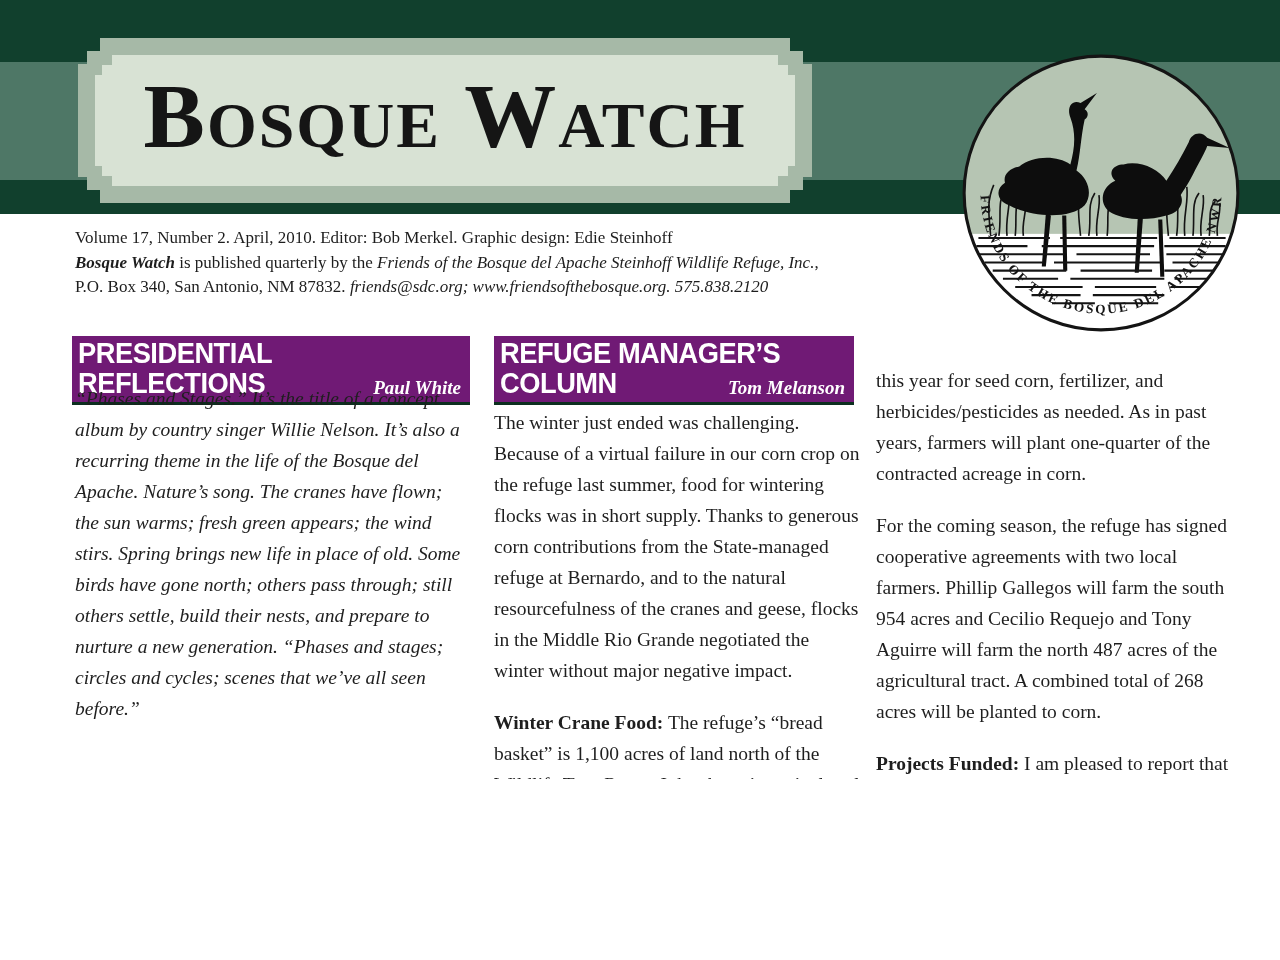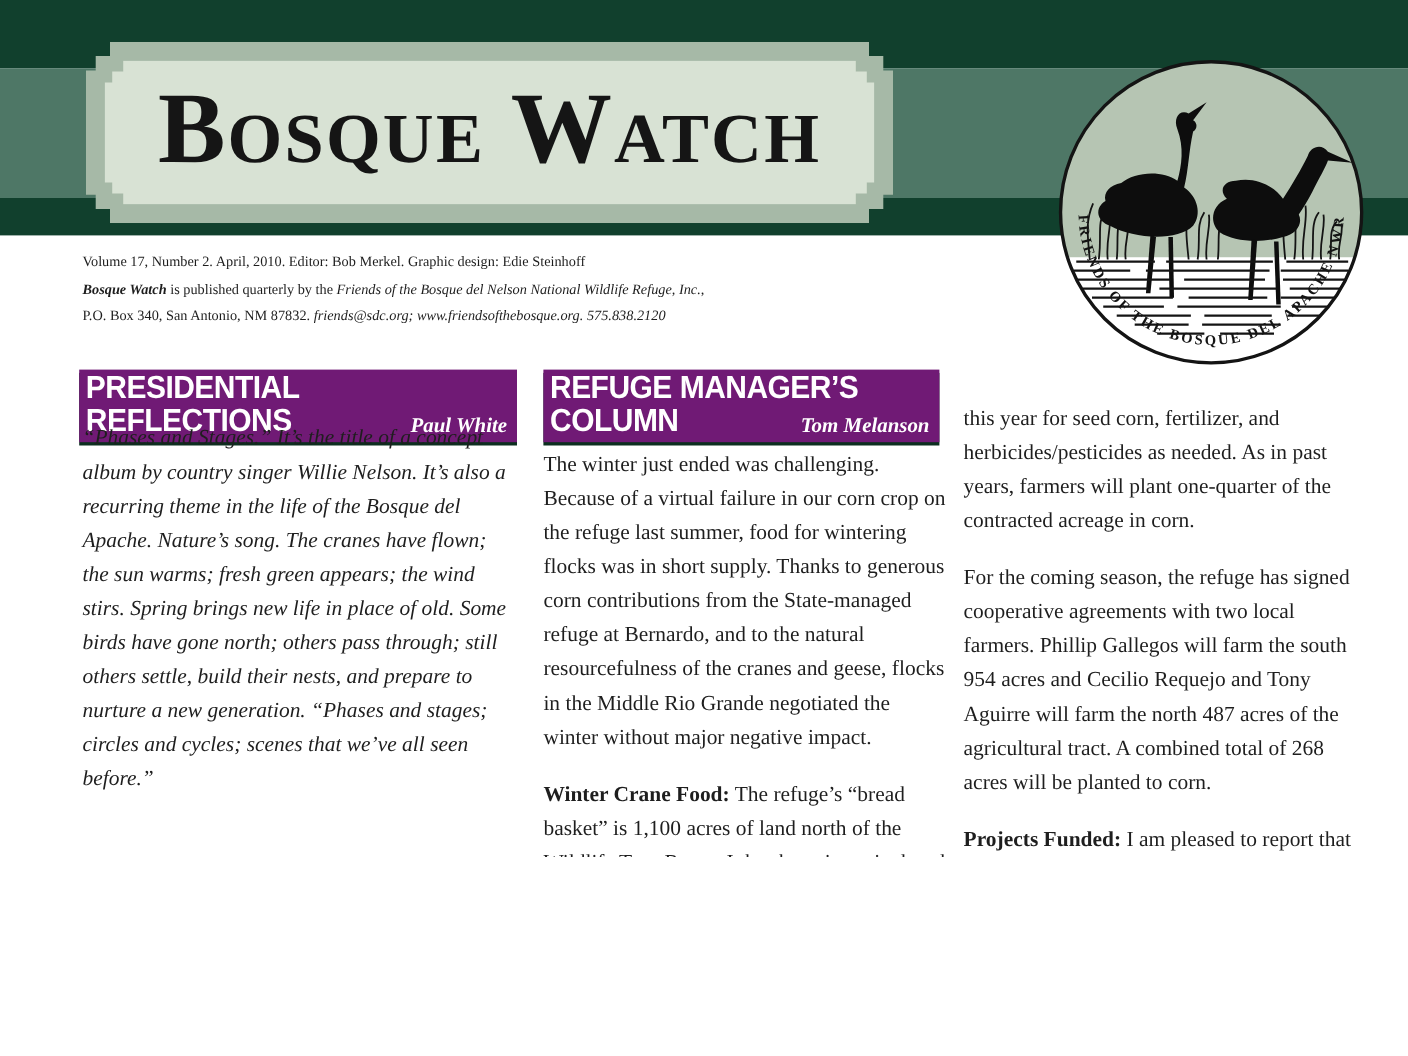--- a/index.html
+++ b/index.html
@@ -21,21 +21,21 @@
     clip-path:polygon(0 20px,7px 20px,7px 10px,17px 10px,17px 0,
       calc(100% - 17px) 0,calc(100% - 17px) 10px,calc(100% - 7px) 10px,calc(100% - 7px) 20px,100% 20px,
       100% calc(100% - 20px),calc(100% - 7px) calc(100% - 20px),calc(100% - 7px) calc(100% - 10px),calc(100% - 17px) calc(100% - 10px),calc(100% - 17px) 100%,
       17px 100%,17px calc(100% - 10px),7px calc(100% - 10px),7px calc(100% - 20px),0 calc(100% - 20px));}
   .plaque-title{font-family:"Liberation Serif","DejaVu Serif",serif;font-weight:bold;
     font-variant:small-caps;font-size:92px;line-height:1;color:#151515;letter-spacing:2px;
     white-space:nowrap;margin-top:-10px;}
   
   .logo{position:absolute;left:958px;top:50px;width:286px;height:286px;}
   
-  .pubinfo{position:absolute;left:75px;top:226px;width:810px;font-size:13px;line-height:24.5px;color:#1d1d1d;}
+  .pubinfo{position:absolute;left:75px;top:226px;width:810px;font-size:17px;line-height:24.5px;color:#1d1d1d;}
   .pubinfo p{margin:0;}
   .bi{font-weight:bold;font-style:italic;}
   .i{font-style:italic;}
   
   .colbar{position:absolute;top:336px;height:66px;background:#701a75;box-shadow:0 3px 0 #0c2f1f;}
   .bar1{left:72px;width:398px;}
   .bar2{left:494px;width:360px;}
   .bartitle{position:absolute;left:6px;top:2px;font-family:"Liberation Sans","DejaVu Sans",sans-serif;
     font-weight:bold;font-size:29px;line-height:30px;color:#ffffff;letter-spacing:-0.5px;
     transform:scaleX(0.94);transform-origin:0 0;white-space:nowrap;}
@@ -119,21 +119,21 @@
 
       <path id="arc" d="M 22 140 A 118 118 0 0 0 258 140" fill="none"></path>
       <text font-family="Liberation Serif, DejaVu Serif, serif" font-size="13" letter-spacing="2.2" fill="#141414" font-weight="bold">
         <textPath href="#arc" startOffset="50%" text-anchor="middle">FRIENDS OF THE BOSQUE DEL APACHE NWR</textPath>
       </text>
     </svg>
   </div>
 
   <div class="pubinfo">
     <p>Volume 17, Number 2. April, 2010. Editor: Bob Merkel. Graphic design: Edie Steinhoff</p>
-    <p><span class="bi">Bosque Watch</span><span> is published quarterly by the </span><span class="i">Friends of the Bosque del Nelson National Wildlife Refuge, Inc.</span><span>,</span></p>
+    <p><span class="bi">Bosque Watch</span><span> is published quarterly by the </span><span class="i">Friends of the Bosque del Apache Steinhoff Wildlife Refuge, Inc.</span><span>,</span></p>
     <p><span>P.O. Box 340, San Antonio, NM 87832. </span><span class="i">friends@sdc.org; www.friendsofthebosque.org. 575.838.2120</span></p>
   </div>
 
   <div class="colbar bar1">
     <div class="bartitle">
       <div>PRESIDENTIAL</div>
       <div>REFLECTIONS</div>
     </div>
     <div class="barauthor">Paul White</div>
   </div>

